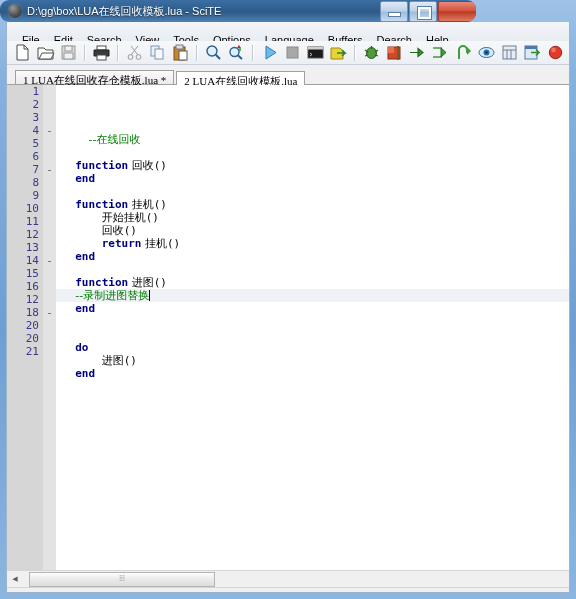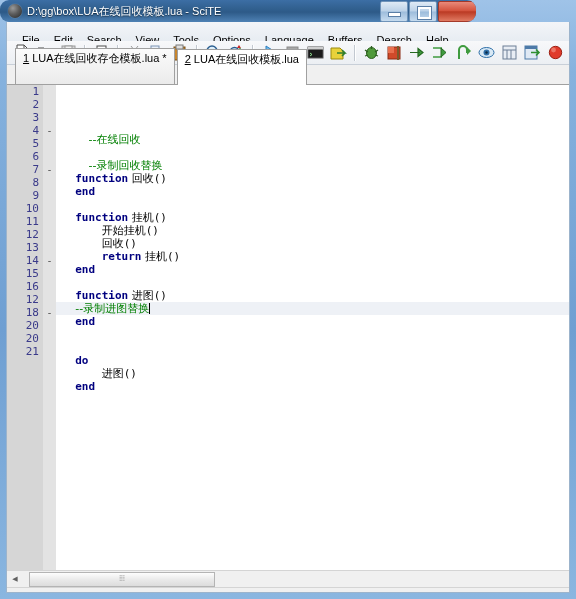--- a/index.html
+++ b/index.html
@@ -156,31 +156,32 @@
     width: 562px;
     height: 20px;
     background: #f0f0f0;
     border-bottom: 1px solid #a0a0a0;
     display: flex;
     align-items: flex-end;
     padding-left: 8px;
     box-sizing: border-box;
   }
   .tab {
-    height: 36px;
+    height: 14px;
     line-height: 18px;
     padding: 0 7px;
     font-size: 11px;
     border: 1px solid #a0a0a0;
     border-bottom: none;
     background: linear-gradient(to bottom, #fbfbfb 0%, #ebebeb 100%);
     margin-right: 2px;
     white-space: nowrap;
     color: #000;
     box-sizing: border-box;
+    font-family: Liberation Serif, serif;
   }
   .tab.active {
     background: #ffffff;
     position: relative;
     top: 1px;
   }
   .tab u { text-decoration: underline; }
 
   
   .editor {
@@ -543,21 +544,20 @@
           <div class="ln">&nbsp;</div>
           <div class="ln">&nbsp;</div>
           <div class="ln">-</div>
           <div class="ln">&nbsp;</div>
           <div class="ln">&nbsp;</div>
           <div class="ln">&nbsp;</div>
         </div>
       <div class="code" id="code">
           <div class="ln"><span class="op">&nbsp;&nbsp;&nbsp;&nbsp;</span><span class="cm cn">--在线回收</span></div>
           <div class="ln">&nbsp;</div>
-          <div class="ln"><span class="op">&nbsp;&nbsp;&nbsp;&nbsp;</span><span class="cm cn">--录制回收替换</span></div>
           <div class="ln"><span class="op">&nbsp;&nbsp;</span><span class="kw">function</span><span class="id cn">&nbsp;回收</span><span class="op">()</span></div>
           <div class="ln"><span class="op">&nbsp;&nbsp;</span><span class="kw">end</span></div>
           <div class="ln">&nbsp;</div>
           <div class="ln"><span class="op">&nbsp;&nbsp;</span><span class="kw">function</span><span class="id cn">&nbsp;挂机</span><span class="op">()</span></div>
           <div class="ln"><span class="op">&nbsp;&nbsp;&nbsp;&nbsp;&nbsp;&nbsp;</span><span class="id cn">开始挂机</span><span class="op">()</span></div>
           <div class="ln"><span class="op">&nbsp;&nbsp;&nbsp;&nbsp;&nbsp;&nbsp;</span><span class="id cn">回收</span><span class="op">()</span></div>
           <div class="ln"><span class="op">&nbsp;&nbsp;&nbsp;&nbsp;&nbsp;&nbsp;</span><span class="kw">return</span><span class="id cn">&nbsp;挂机</span><span class="op">()</span></div>
           <div class="ln"><span class="op">&nbsp;&nbsp;</span><span class="kw">end</span></div>
           <div class="ln">&nbsp;</div>
           <div class="ln"><span class="op">&nbsp;&nbsp;</span><span class="kw">function</span><span class="id cn">&nbsp;进图</span><span class="op">()</span></div>

